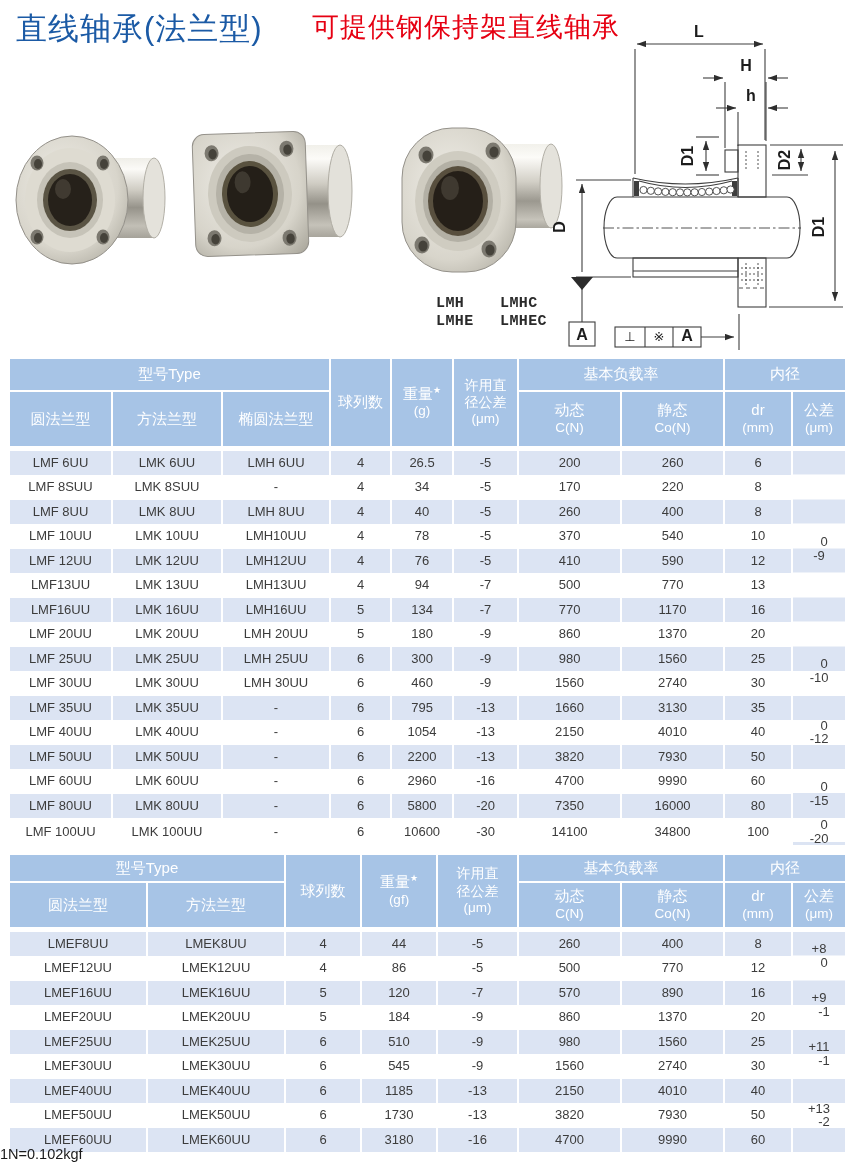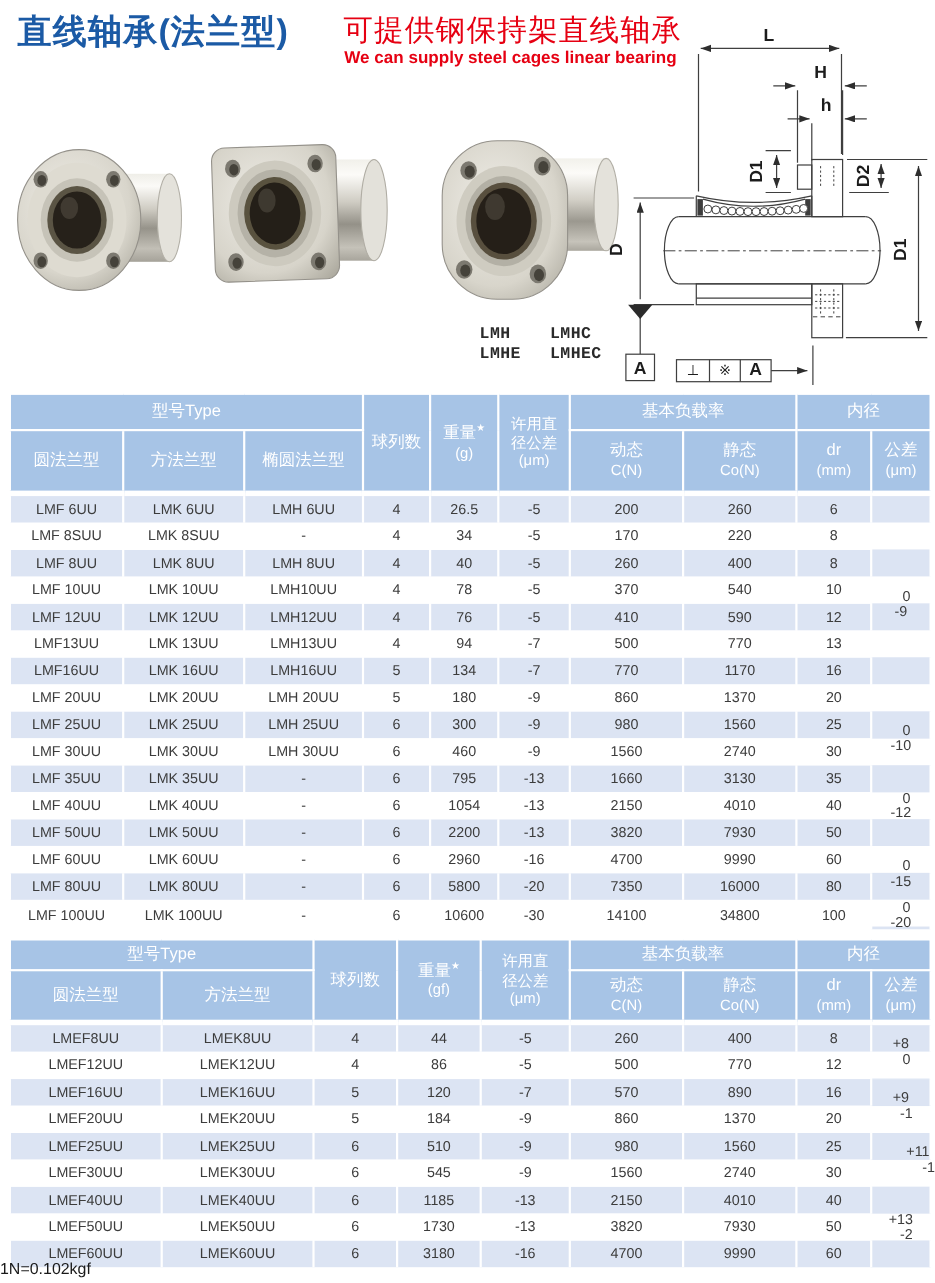--- a/index.html
+++ b/index.html
@@ -1,19 +1,19 @@
 <!DOCTYPE html>
 <html><head>
 <meta charset="utf-8">
 <style>
   html,body{margin:0;padding:0;background:#fff;}
   .page{position:relative;width:850px;height:1166px;background:#fff;overflow:hidden;
         font-family:"Liberation Sans","DejaVu Sans",sans-serif;}
   .abs{position:absolute;}
-  .title-zh{left:16px;top:8px;font-size:31px;font-weight:bold;color:#1b5aa5;letter-spacing:1px;}
+  .title-zh{left:16px;top:8px;font-size:31px;font-weight:normal;color:#1b5aa5;letter-spacing:1px;}
   .title-en{left:17px;top:52px;font-size:26px;color:#1a1a1a;font-weight:400;}
   .promo-zh{left:312px;top:9px;font-size:27px;font-weight:normal;color:#e60012;letter-spacing:1px;}
   .promo-en{left:313px;top:44px;font-size:15.5px;font-weight:bold;color:#e60012;}
   .models{position:absolute;display:grid;grid-template-columns:64px auto;row-gap:1px;
           font-size:15px;font-weight:700;color:#2a2a2a;letter-spacing:.4px;}
   
   .tbl{position:absolute;border-collapse:collapse;table-layout:fixed;}
   .tbl th{background:#a7c4e6;color:#fff;font-weight:400;border:2px solid #fff;
           font-size:15px;line-height:1.22;padding:0;text-align:center;}
   .tbl th .l2{display:block;font-size:13.5px;}
@@ -34,21 +34,20 @@
   .dim{font-family:"Liberation Sans",sans-serif;font-size:16px;font-weight:bold;fill:#1c1c1c;text-anchor:middle;}
   .sym{font-family:"DejaVu Sans",sans-serif;font-size:13px;fill:#1c1c1c;text-anchor:middle;}
 </style>
 </head>
 <body>
 
 <div class="page">
 
   <div class="abs title-zh">直线轴承(法兰型)</div>
   <div class="abs promo-zh">可提供钢保持架直线轴承</div>
-  <div class="abs promo-en">We can supply steel cages linear bearing</div>
 
   <svg class="abs" style="left:10px;top:122px;" width="172" height="162" viewBox="0 0 172 162">
     <defs>
       <linearGradient id="cyl1" x1="0" y1="0" x2="0" y2="1">
         <stop offset="0" stop-color="#efeee8"></stop>
           <stop offset="0.14" stop-color="#fbfaf7"></stop>
         <stop offset="0.4" stop-color="#cfccc3"></stop>
           <stop offset="0.62" stop-color="#96938a"></stop>
         <stop offset="0.85" stop-color="#c2bfb6"></stop>
           <stop offset="1" stop-color="#a5a299"></stop>
@@ -604,21 +603,21 @@
         </tr>
         <tr>
           <td>LMEF25UU</td>
           <td>LMEK25UU</td>
           <td>6</td>
           <td>510</td>
           <td>-9</td>
           <td>980</td>
           <td>1560</td>
           <td>25</td>
-          <td rowspan="2" class="tolcell" style="background: repeating-linear-gradient(rgb(220, 228, 243) 0px, rgb(220, 228, 243) 24.5px, rgb(255, 255, 255) 24.5px, rgb(255, 255, 255) 49px); text-align: right;">
+          <td rowspan="2" class="tolcell" style="background: repeating-linear-gradient(rgb(220, 228, 243) 0px, rgb(220, 228, 243) 24.5px, rgb(255, 255, 255) 24.5px, rgb(255, 255, 255) 49px);">
             <div class="up">+11</div>
             <div class="dn">-1</div>
           </td>
         </tr>
         <tr>
           <td>LMEF30UU</td>
           <td>LMEK30UU</td>
           <td>6</td>
           <td>545</td>
           <td>-9</td>

